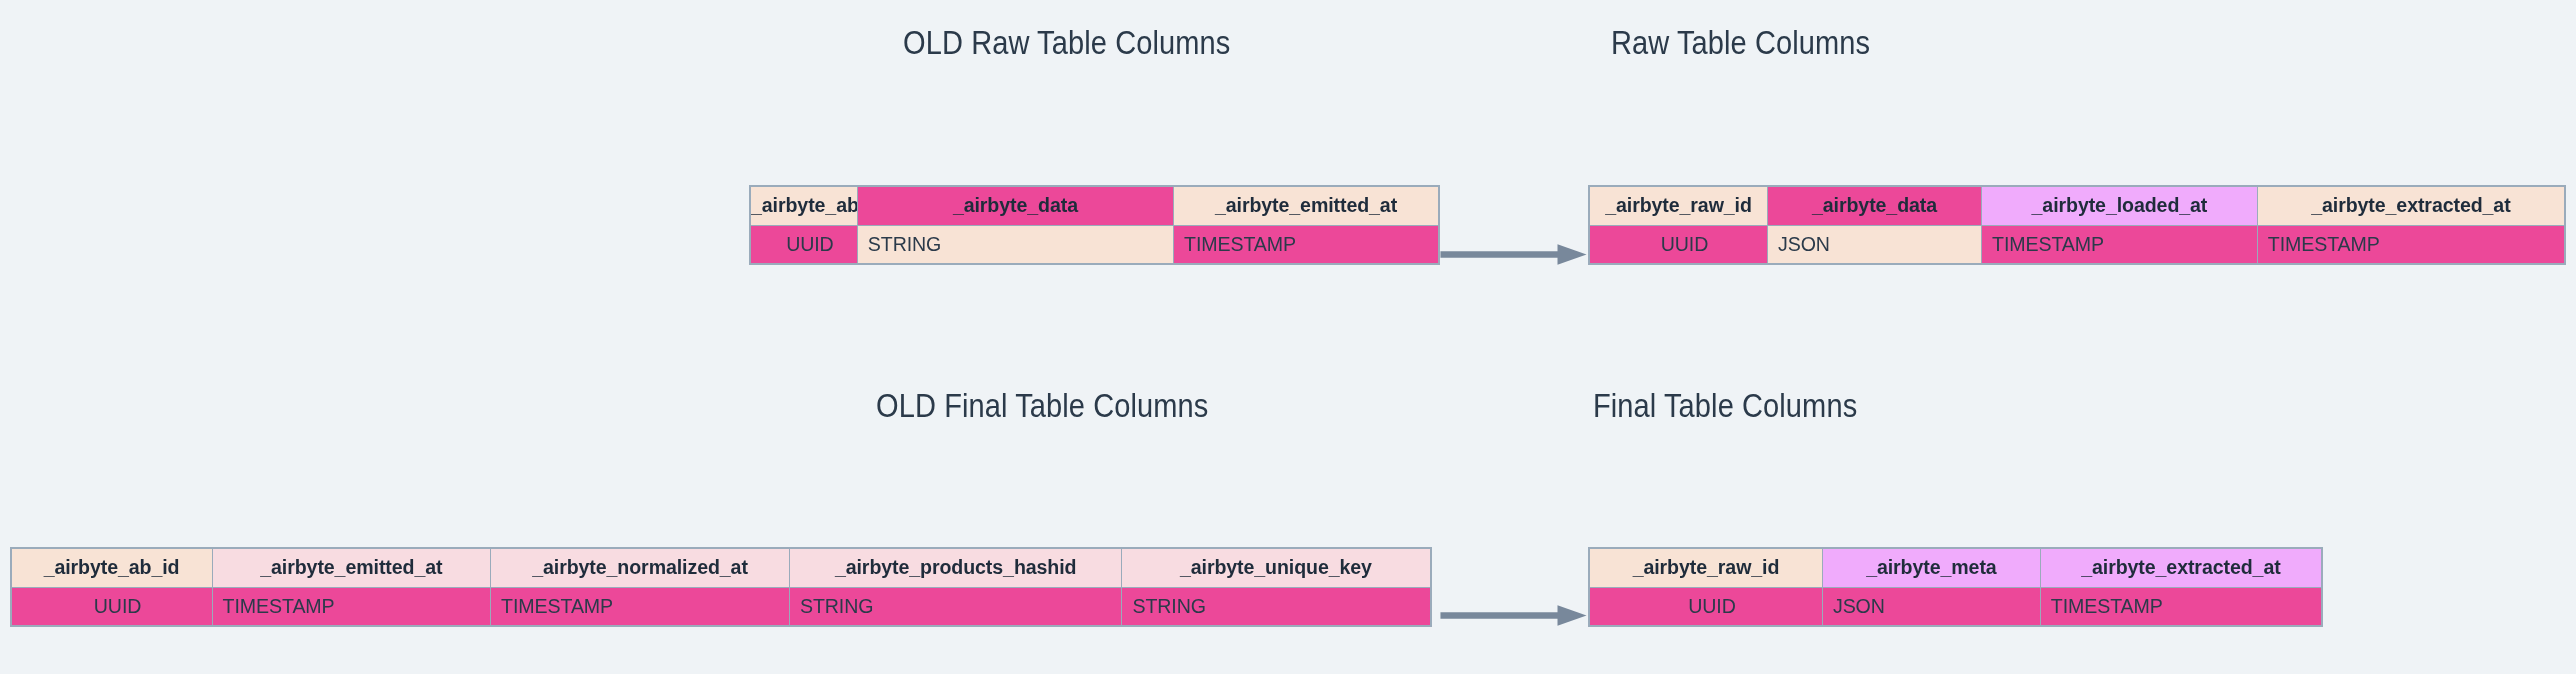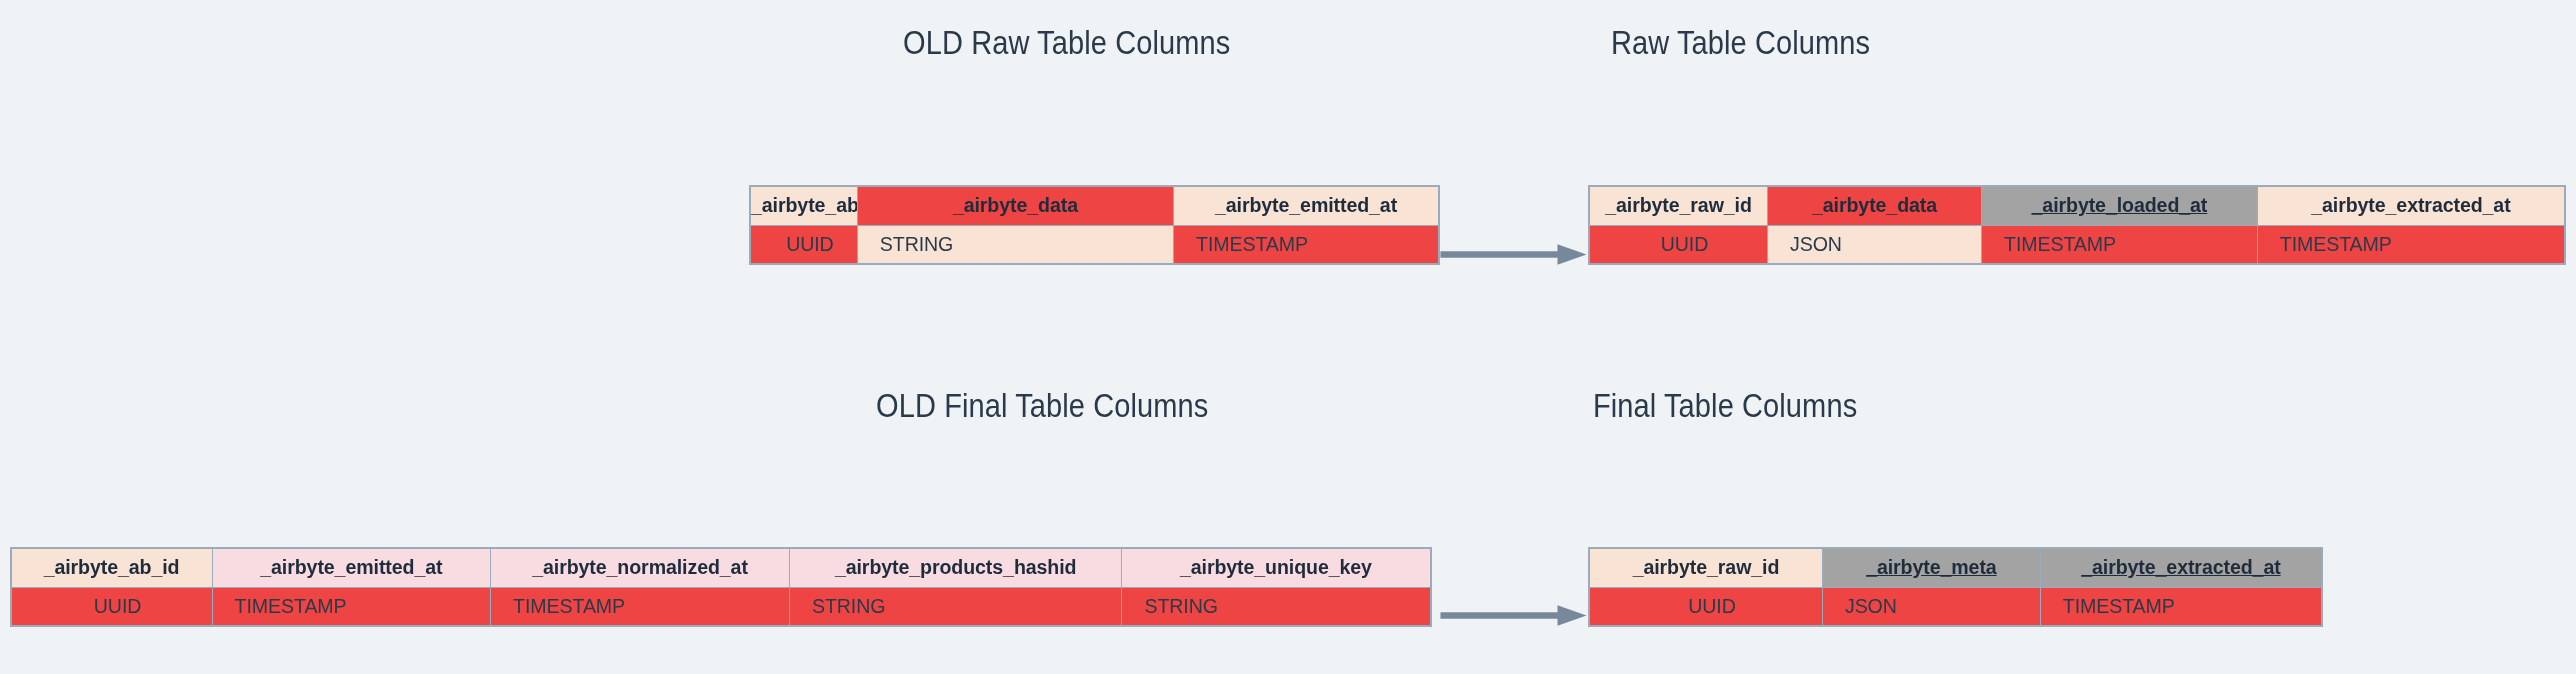--- a/index.html
+++ b/index.html
@@ -64,30 +64,30 @@
     color: #1f2c3b;
     text-align: center;
     white-space: nowrap;
     letter-spacing: -0.1px;
   }
   .tbl td {
     font-size: 19.6px;
     font-weight: 400;
     color: #2b3a4a;
     text-align: left;
-    padding-left: 22px;
+    padding-left: 10px;
     white-space: nowrap;
     letter-spacing: -0.1px;
   }
   .tbl td.ctr { text-align: center; padding-left: 12px; }
 
   .bg-peach { background: #f8e3d5; }
-  .bg-teal  { background: #a3a3a3; text-decoration: underline; }
+  .bg-teal  { background: #f0abfc; }
   .bg-pink  { background: #f8dce1; }
-  .bg-white { background: #ef4444; }
+  .bg-white { background: #ec4899; }
 
   
   #table-old-raw   { left: 749px; top: 185px;  width: 691px; }
   #table-raw       { left: 1588px; top: 185px;  width: 978px; }
   #table-old-final { left: 9.5px;   top: 547px;  width: 1422px; }
   #table-final     { left: 1588px; top: 547px;  width: 735px; }
 
   
   .arrow {
     position: absolute;

